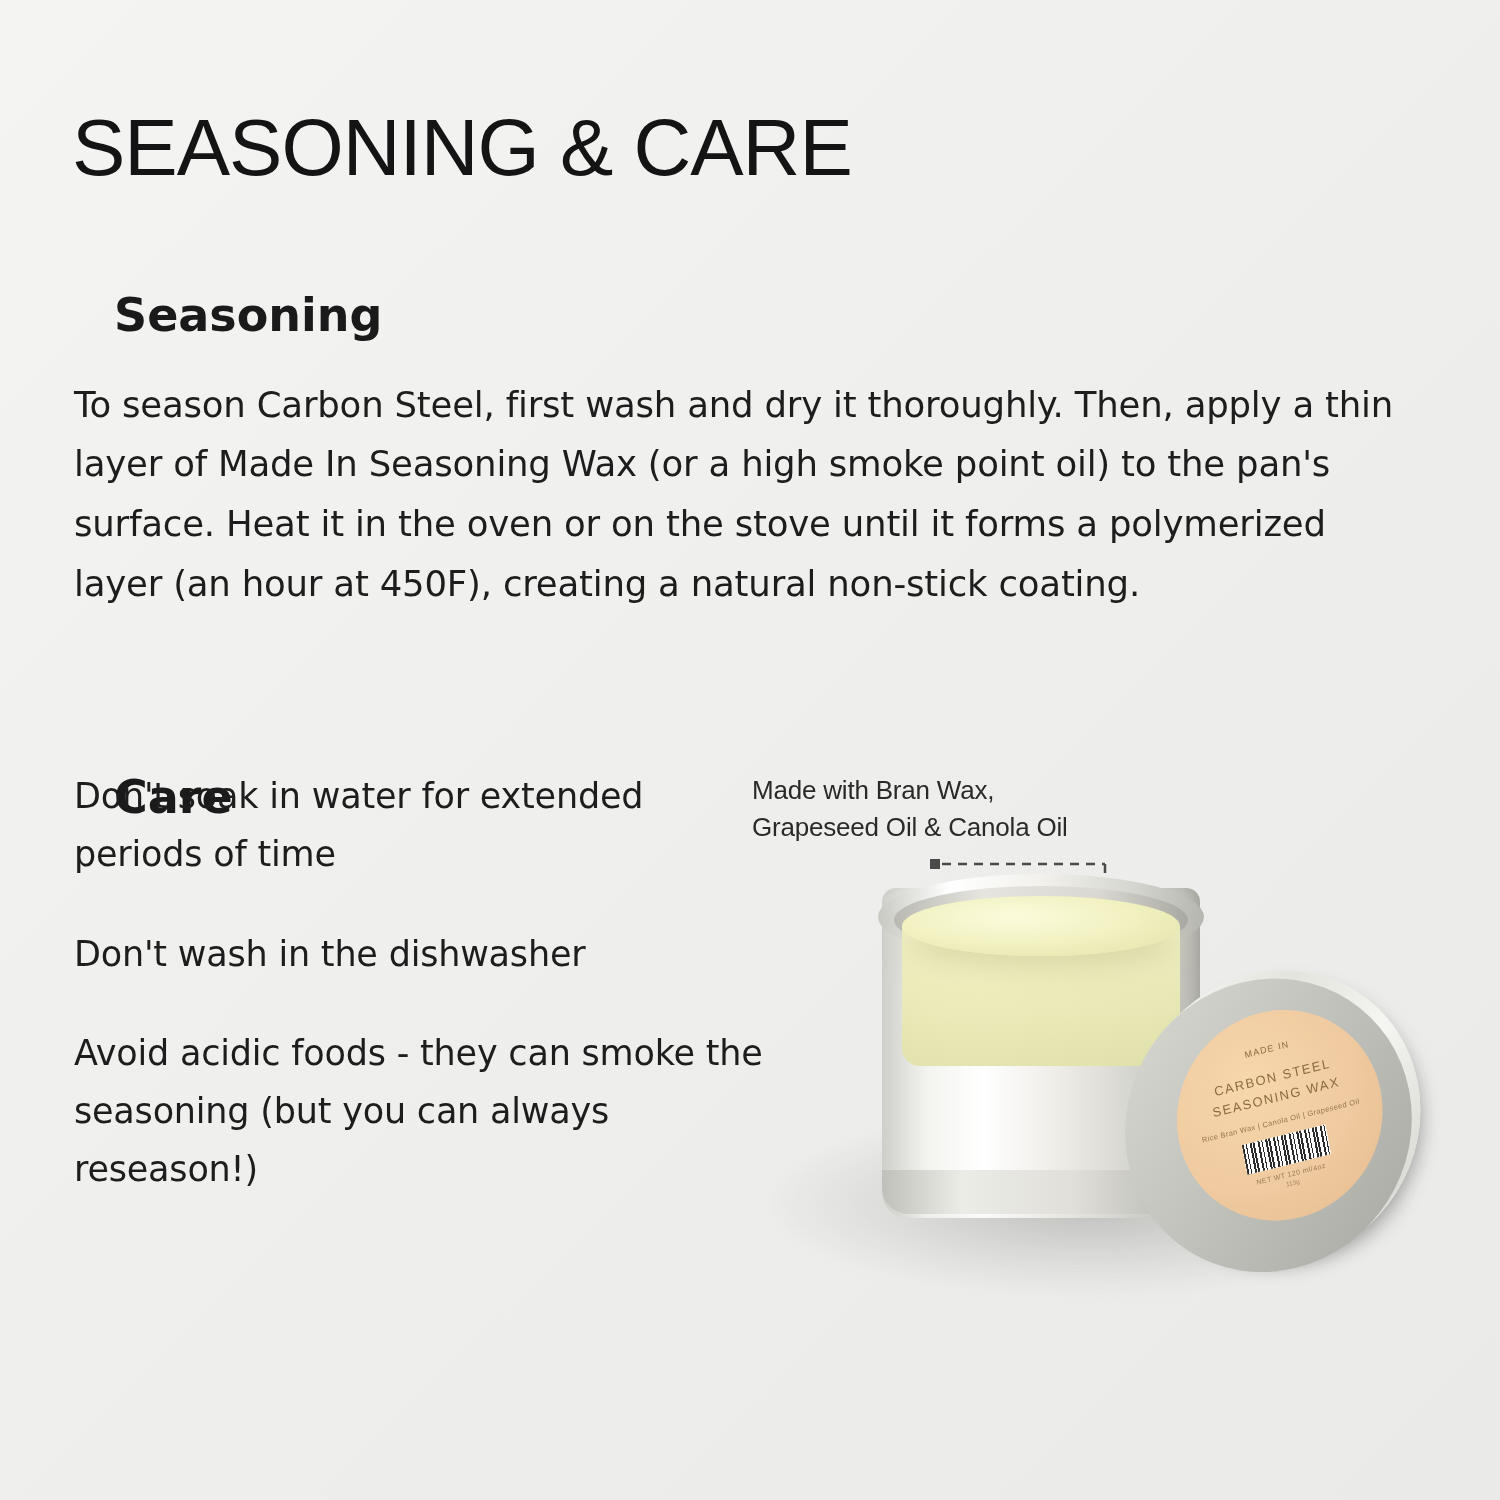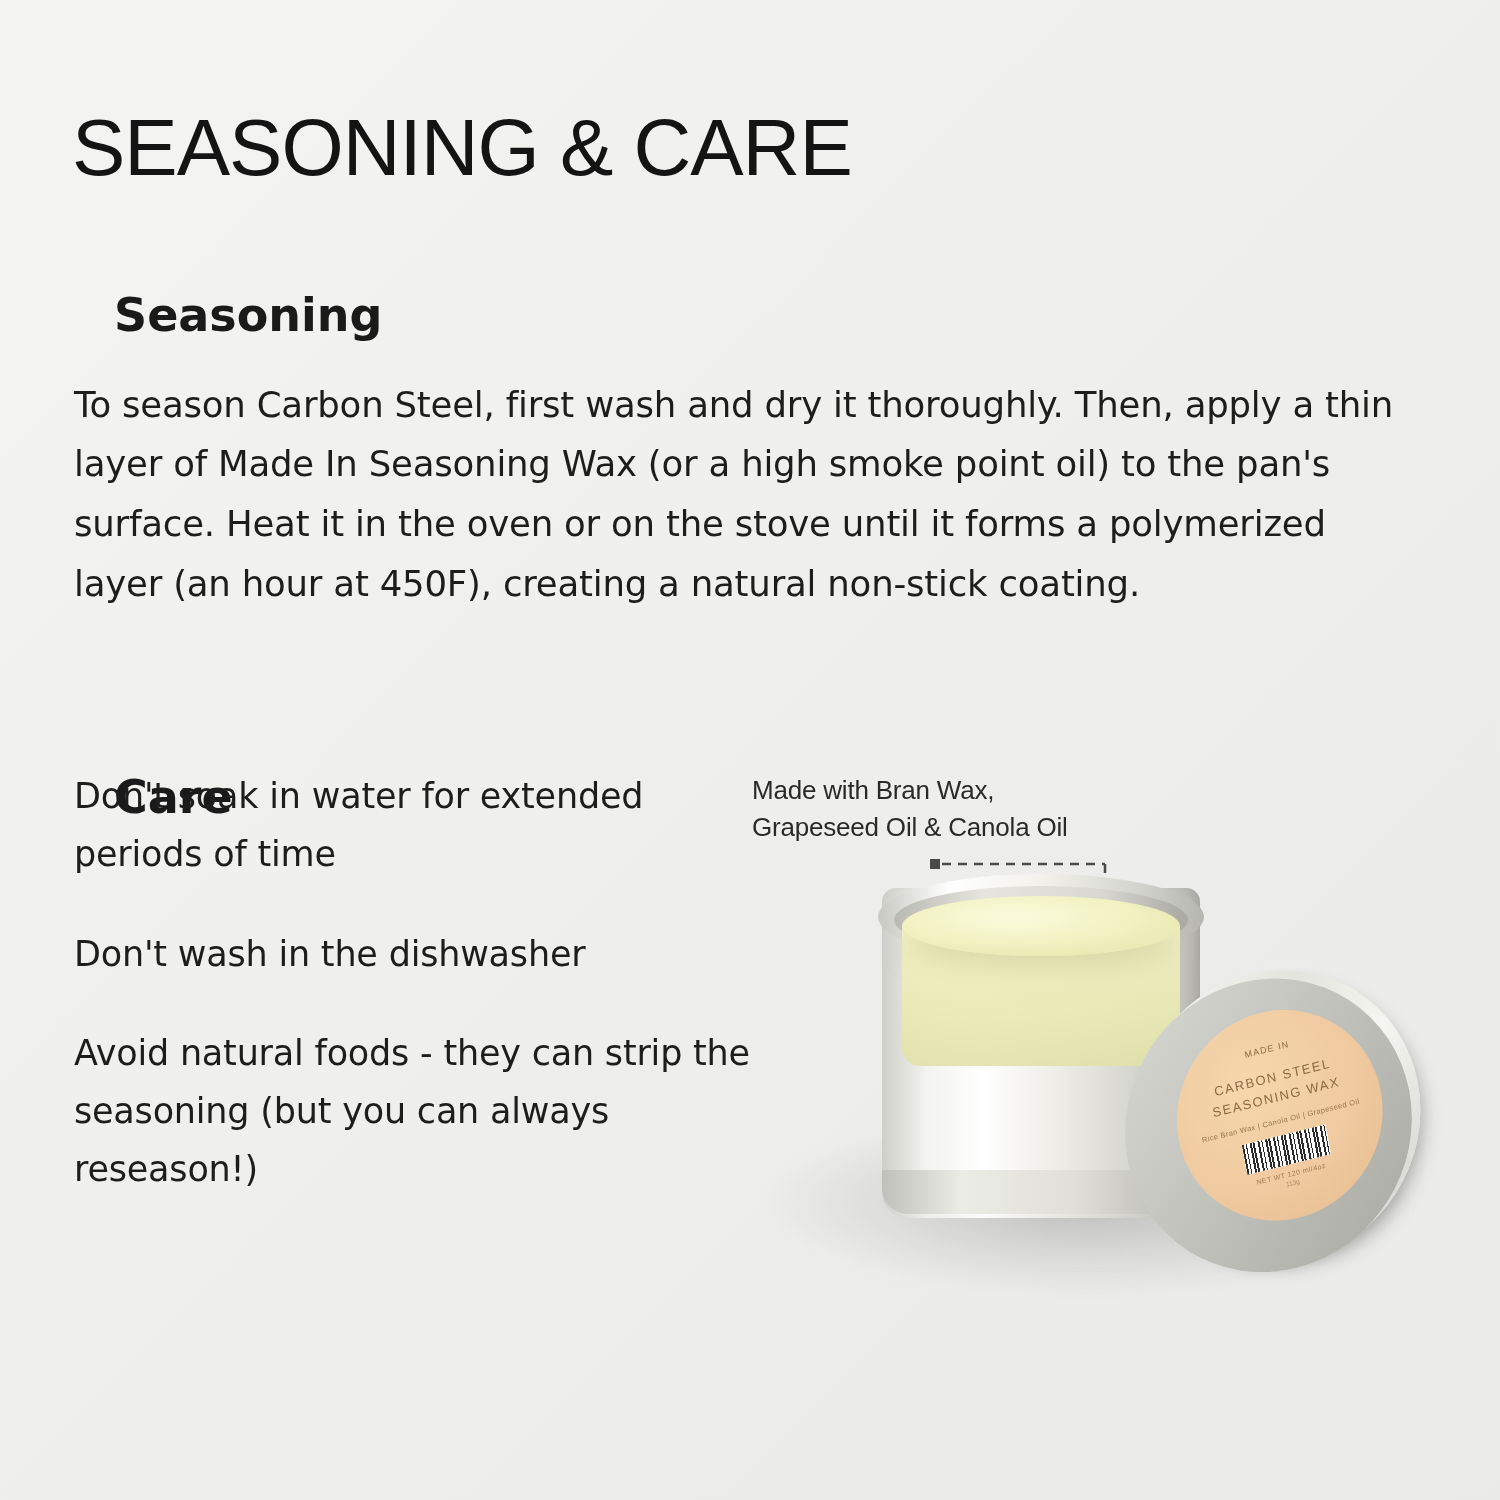--- a/index.html
+++ b/index.html
@@ -267,21 +267,21 @@
   <h1 class="headline">SEASONING &amp; CARE</h1>
 
   <h2 id="seasoning-title" class="section-title">Seasoning</h2>
   <p class="body-copy">To season Carbon Steel, first wash and dry it thoroughly. Then, apply a thin layer of Made In Seasoning Wax (or a high smoke point oil) to the pan's surface. Heat it in the oven or on the stove until it forms a polymerized layer (an hour at 450F), creating a natural non-stick coating.</p>
 
   <h2 id="care-title" class="section-title">Care</h2>
 
   <ul class="care-list">
     <li>Don't soak in water for extended periods of time</li>
     <li>Don't wash in the dishwasher</li>
-    <li>Avoid natural foods - they can strip the seasoning (but you can always reseason!)</li>
+    <li>Avoid acidic foods - they can smoke the seasoning (but you can always reseason!)</li>
   </ul>
 
   <div class="callout">Made with Bran Wax, Grapeseed Oil &amp; Canola Oil</div>
 
   <svg class="leader" viewBox="0 0 190 190">
     <rect x="0" y="14" width="10" height="10" fill="#4a4a4a"></rect>
     <line x1="12" y1="19" x2="175" y2="19" stroke="#4a4a4a" stroke-width="2.5" stroke-dasharray="9 7"></line>
     <line x1="175" y1="19" x2="175" y2="178" stroke="#4a4a4a" stroke-width="2.5" stroke-dasharray="9 7"></line>
     <rect x="169" y="172" width="11" height="11" fill="#4a4a4a"></rect>
   </svg>

